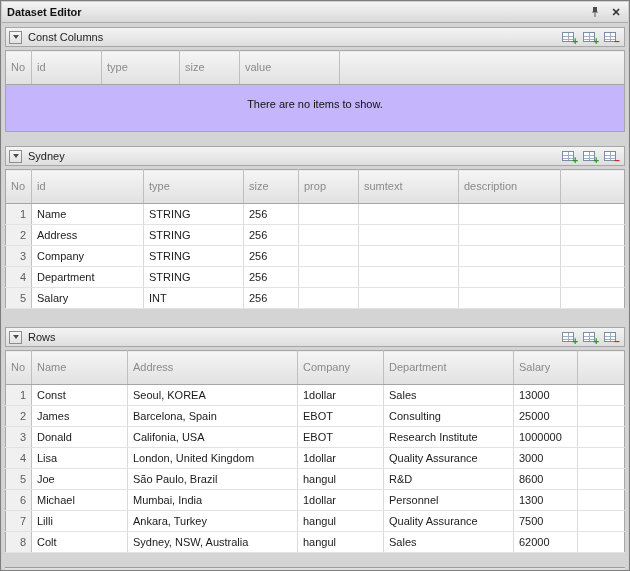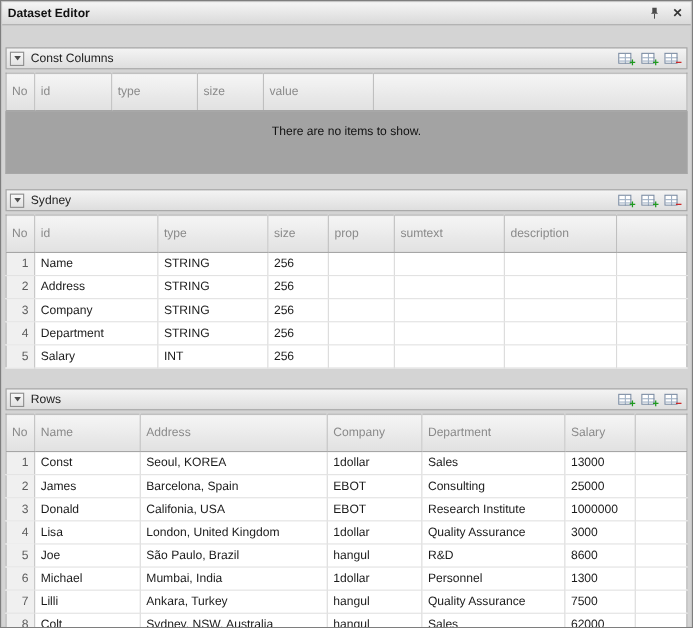--- a/index.html
+++ b/index.html
@@ -30,21 +30,20 @@
   .titlebar .title { font-weight: bold; color: #111; }
   .titlebar-icons { margin-left: auto; display: flex; align-items: center; gap: 7px; }
   .tb-icon { width: 14px; height: 14px; display: flex; align-items: center; justify-content: center; color: #444; cursor: default; }
   .close-glyph { font-size: 11px; font-weight: bold; line-height: 1; color: #333; }
   
   .content {
     flex: 1 1 auto;
     padding: 4px 4px 0 4px;
     display: flex; flex-direction: column;
     overflow: hidden;
-    margin-top: 16px;
   }
   .section { margin-bottom: 14px; }
   .section-header {
     height: 20px;
     background: linear-gradient(#f4f4f4, #dedede);
     border: 1px solid #a6a6a6;
     display: flex; align-items: center;
     padding: 0 4px 0 3px; gap: 6px;
     margin-bottom: 3px;
   }
@@ -107,24 +106,24 @@
     border-bottom: 1px solid #e2e2e2;
     overflow: hidden; white-space: nowrap;
   }
   table.grid td.no-cell {
     background: #f0f0f0;
     color: #5c5c5c;
     text-align: right;
     border-right: 1px solid #c2c2c2;
   }
   .empty-area {
-    background: #a3a3a3;
+    background: #c4b5fd;
     border: 1px solid #a6a6a6;
     border-top: none;
-    height: 57px;
+    height: 47px;
     text-align: center;
     padding-top: 13px;
     color: #111;
   }
   
   .footer {
     flex: 0 0 20px;
     margin-top: auto;
     margin-bottom: 4px;
     border-top: 1px solid #9d9d9d;

